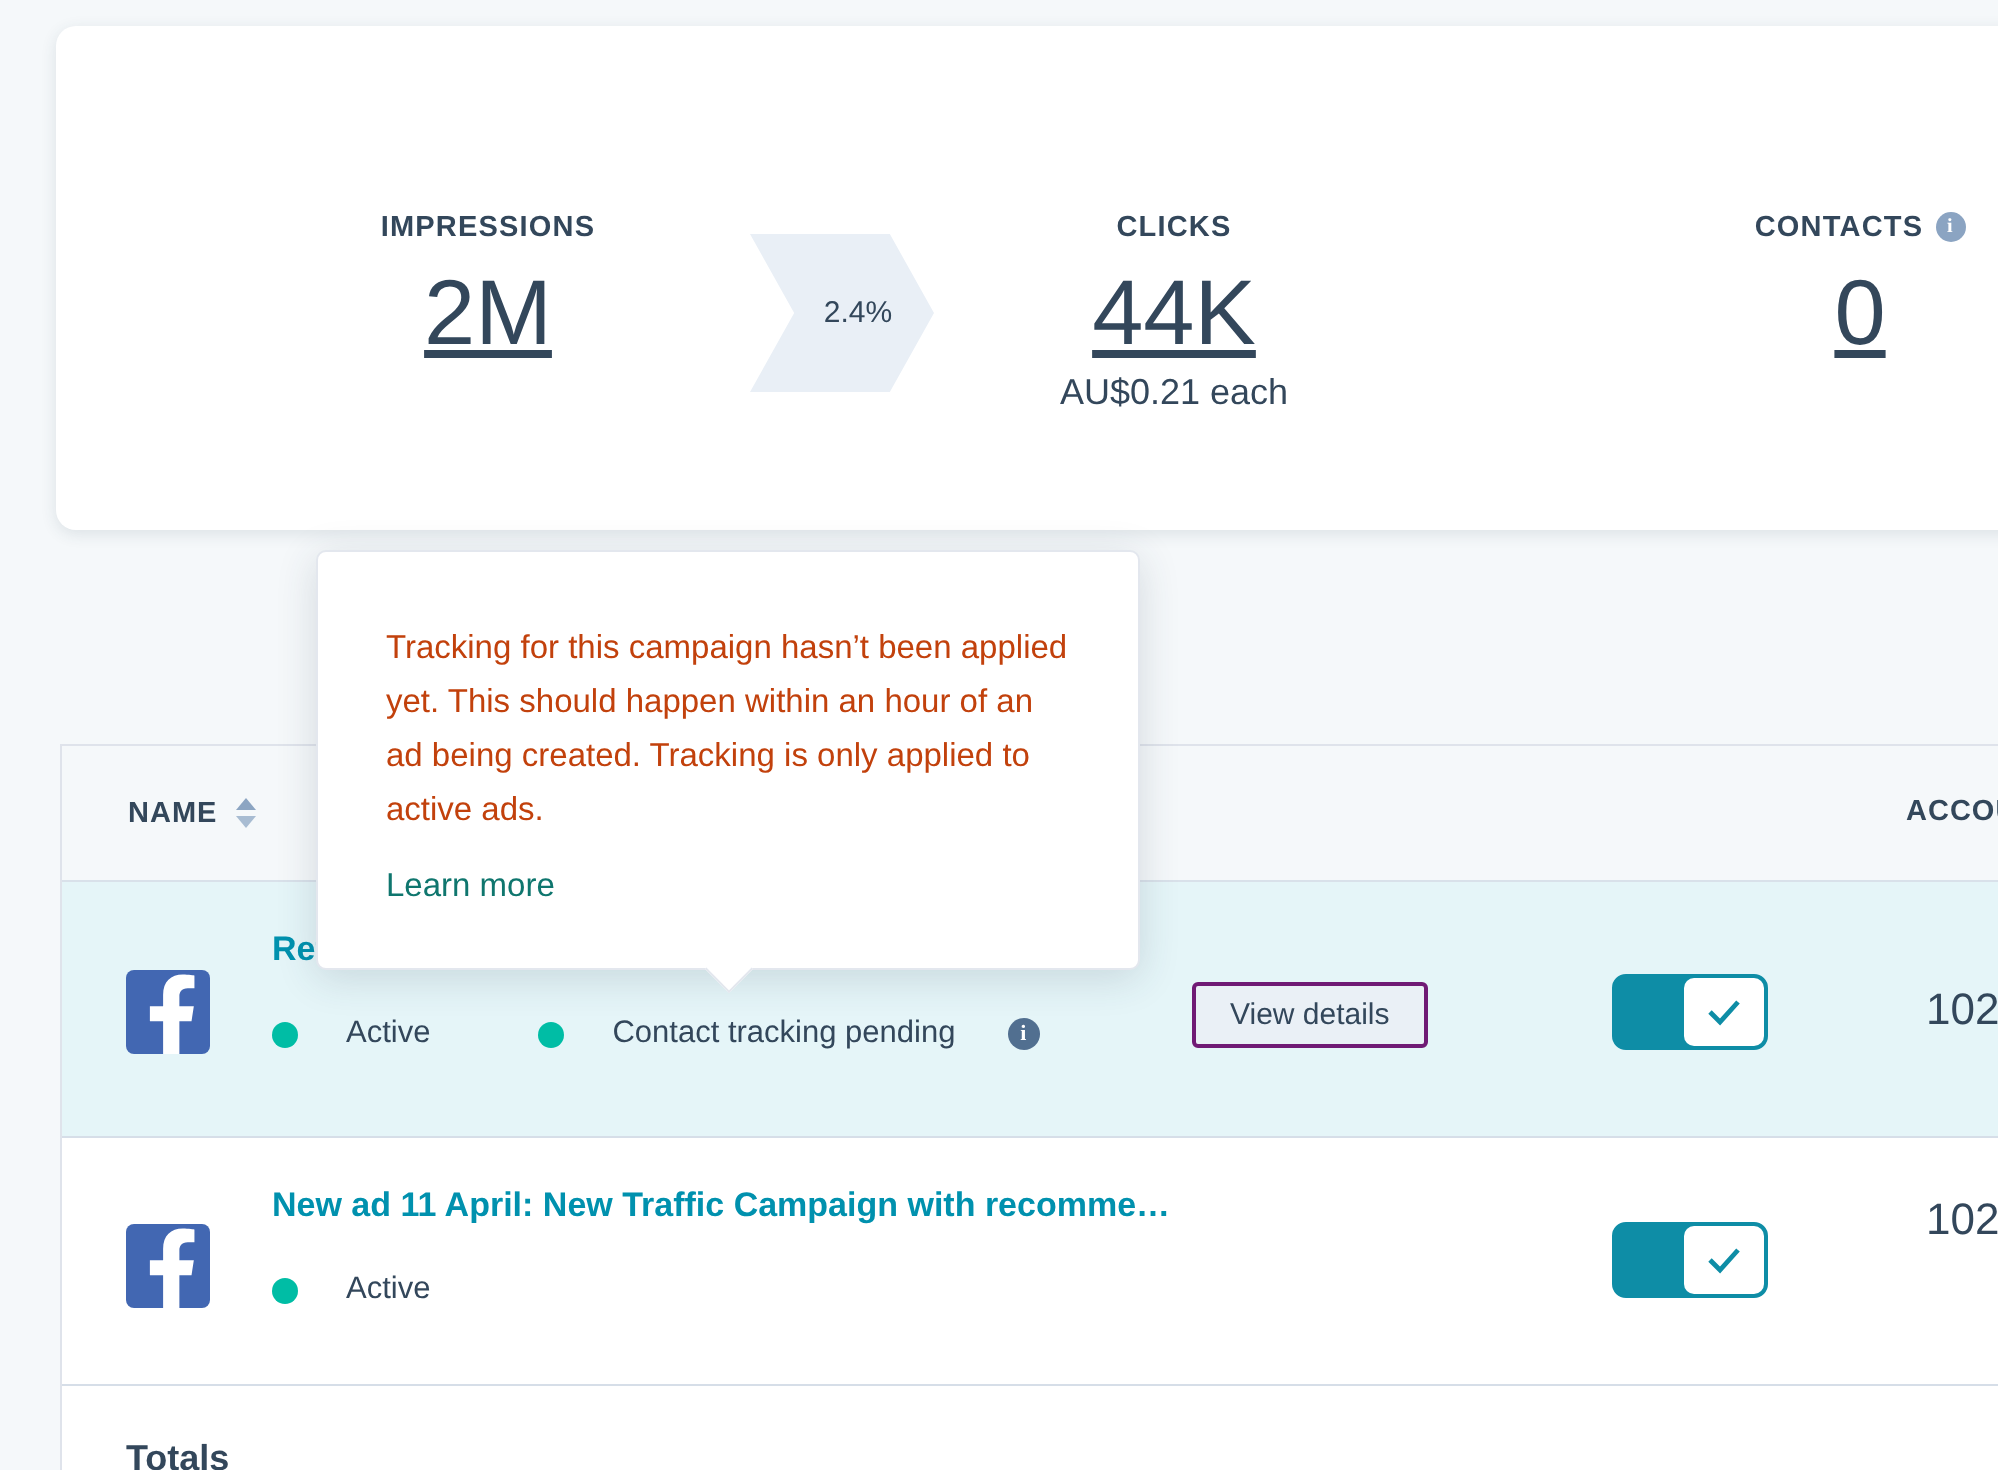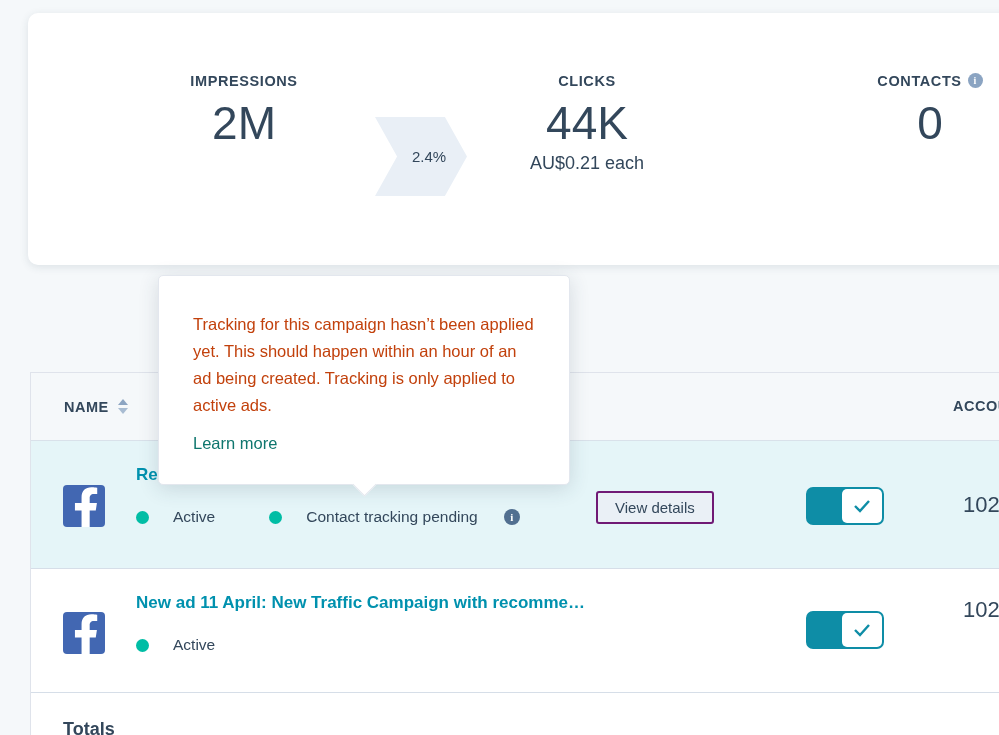--- a/index.html
+++ b/index.html
@@ -13,28 +13,28 @@
   }
 
   
   .metrics-card {
     position: absolute; left: 28px; top: 13px;
     width: 991px; height: 252px;
     background: #ffffff; border-radius: 10px;
     box-shadow: 0 2px 8px rgba(45,62,80,.12);
   }
   .metric {
-    position: absolute; top: 60px; width: 230px; text-align: center;
+    position: absolute; top: 93px; width: 230px; text-align: center;
   }
   .metric-label {
     font-size: 14.5px; font-weight: bold; letter-spacing: .6px;
     color: #33475b;
   }
   .metric-value {
-    margin-top: 10px; font-size: 46px; line-height: 1.05; color: #33475b;
+    margin-top: 10px; font-size: 46px; line-height: 1.05; color: #33475b; text-decoration: underline;
   }
   .metric-sub { margin-top: 6px; font-size: 18px; color: #33475b; }
   .metric-imp { left: 101px; }
   .metric-clk { left: 444px; }
   .metric-con { left: 787px; }
 
   .funnel-chevron {
     position: absolute; top: 104px; width: 92px; height: 79px;
     background: #e9eff6;
     clip-path: polygon(0 0, 76% 0, 100% 50%, 76% 100%, 0 100%, 24% 50%);

